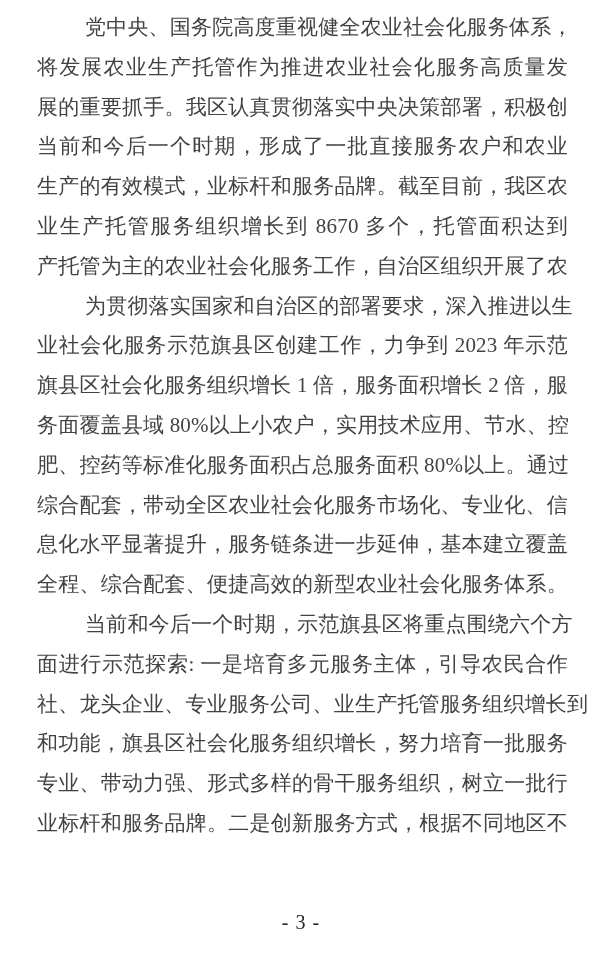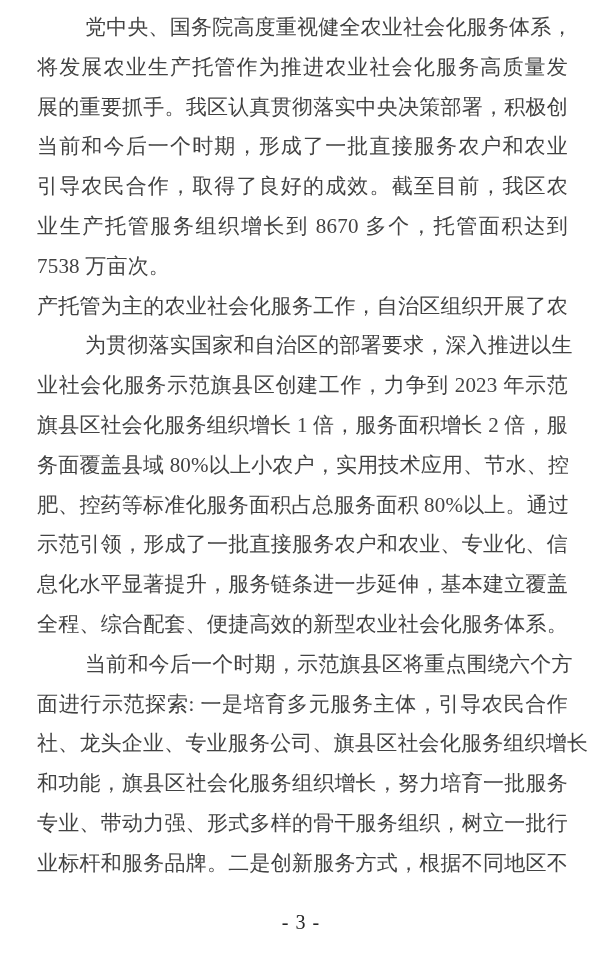--- a/index.html
+++ b/index.html
@@ -58,35 +58,34 @@
 <body>
 
 <div class="page">
 
   <div class="body-text">
 
   <div class="line indent">党中央、国务院高度重视健全农业社会化服务体系，</div>
       <div class="line">将发展农业生产托管作为推进农业社会化服务高质量发</div>
       <div class="line">展的重要抓手。我区认真贯彻落实中央决策部署，积极创</div>
       <div class="line">当前和今后一个时期，形成了一批直接服务农户和农业</div>
-      <div class="line">引导农民合作，取得了良好的成效。截至目前，我区农</div>
+      <div class="line">生产的有效模式，业标杆和服务品牌。截至目前，我区农</div>
       <div class="line">业生产托管服务组织增长到 8670 多个，托管面积达到</div>
-      <div class="line para-end">7538 万亩次。</div>
       <div class="line">产托管为主的农业社会化服务工作，自治区组织开展了农</div>
       <div class="line indent">为贯彻落实国家和自治区的部署要求，深入推进以生</div>
       <div class="line">业社会化服务示范旗县区创建工作，力争到 2023 年示范</div>
       <div class="line">旗县区社会化服务组织增长 1 倍，服务面积增长 2 倍，服</div>
       <div class="line">务面覆盖县域 80%以上小农户，实用技术应用、节水、控</div>
       <div class="line">肥、控药等标准化服务面积占总服务面积 80%以上。通过</div>
-      <div class="line">示范引领，形成了一批直接服务农户和农业、专业化、信</div>
+      <div class="line">综合配套，带动全区农业社会化服务市场化、专业化、信</div>
       <div class="line">息化水平显著提升，服务链条进一步延伸，基本建立覆盖</div>
       <div class="line">全程、综合配套、便捷高效的新型农业社会化服务体系。</div>
       <div class="line indent">当前和今后一个时期，示范旗县区将重点围绕六个方</div>
       <div class="line">面进行示范探索: 一是培育多元服务主体，引导农民合作</div>
-      <div class="line">社、龙头企业、专业服务公司、旗县区社会化服务组织增长</div>
+      <div class="line">社、龙头企业、专业服务公司、业生产托管服务组织增长到</div>
       <div class="line">和功能，旗县区社会化服务组织增长，努力培育一批服务</div>
       <div class="line">专业、带动力强、形式多样的骨干服务组织，树立一批行</div>
       <div class="line">业标杆和服务品牌。二是创新服务方式，根据不同地区不</div>
     </div>
 
   <div class="footer">- 3 -</div>
 
 </div>
 
 </body></html>

